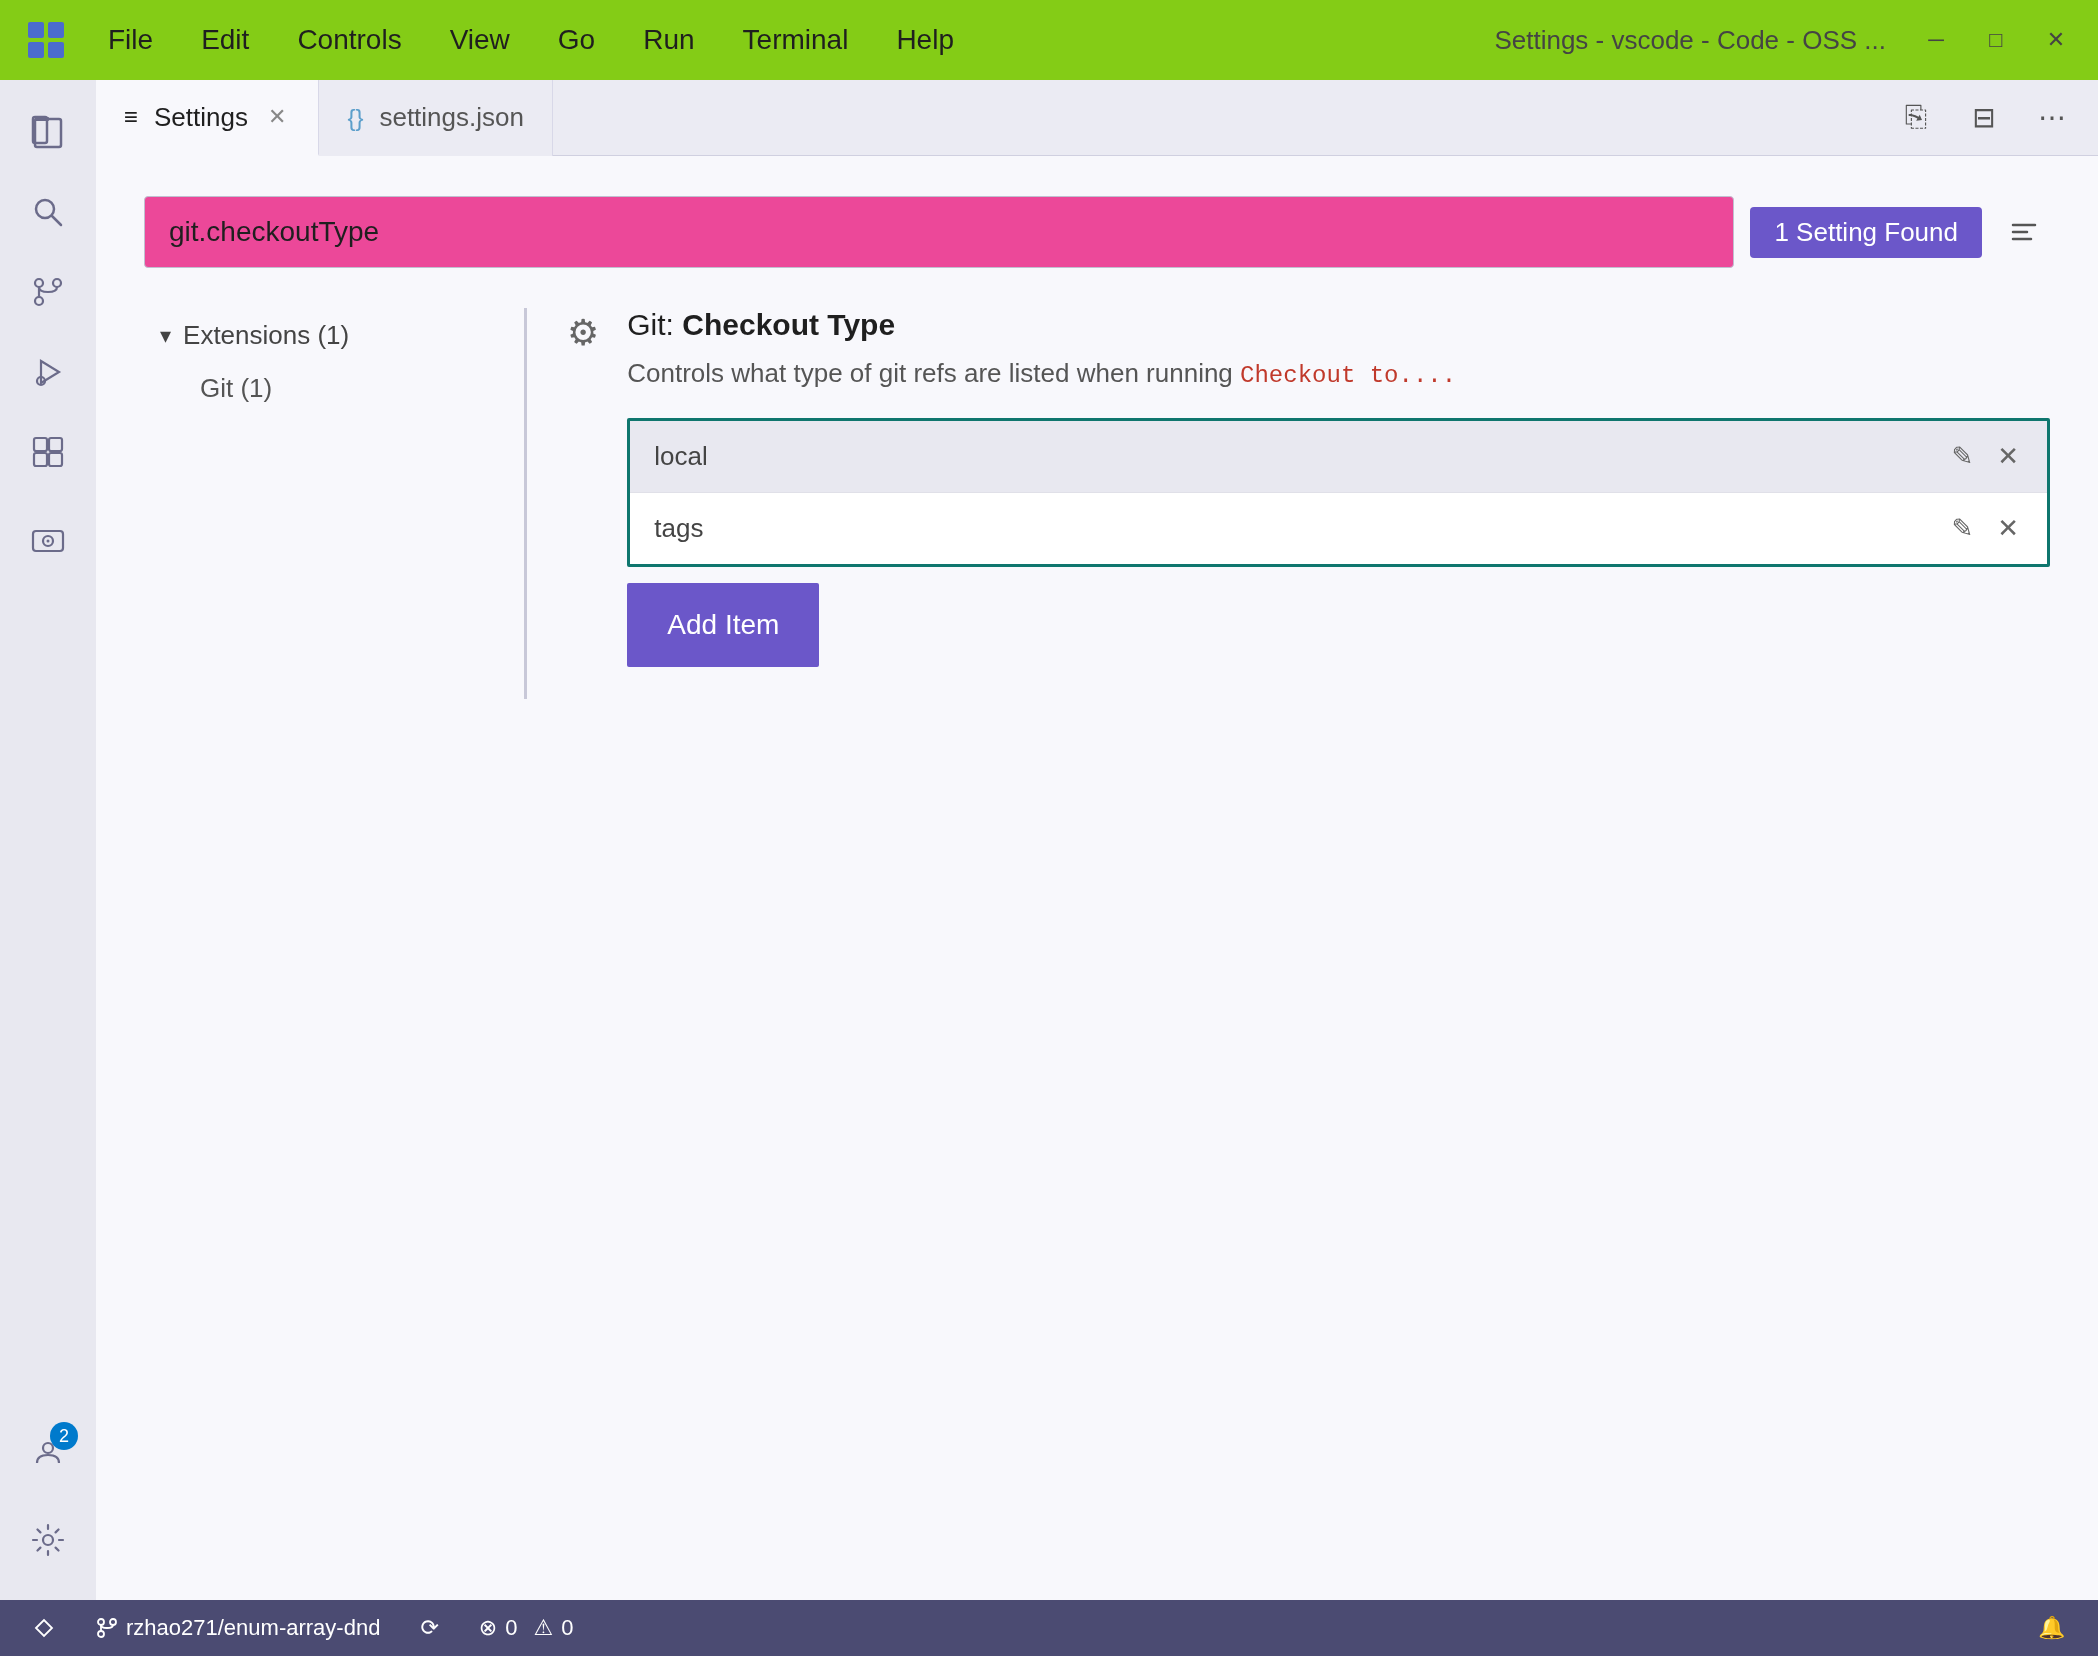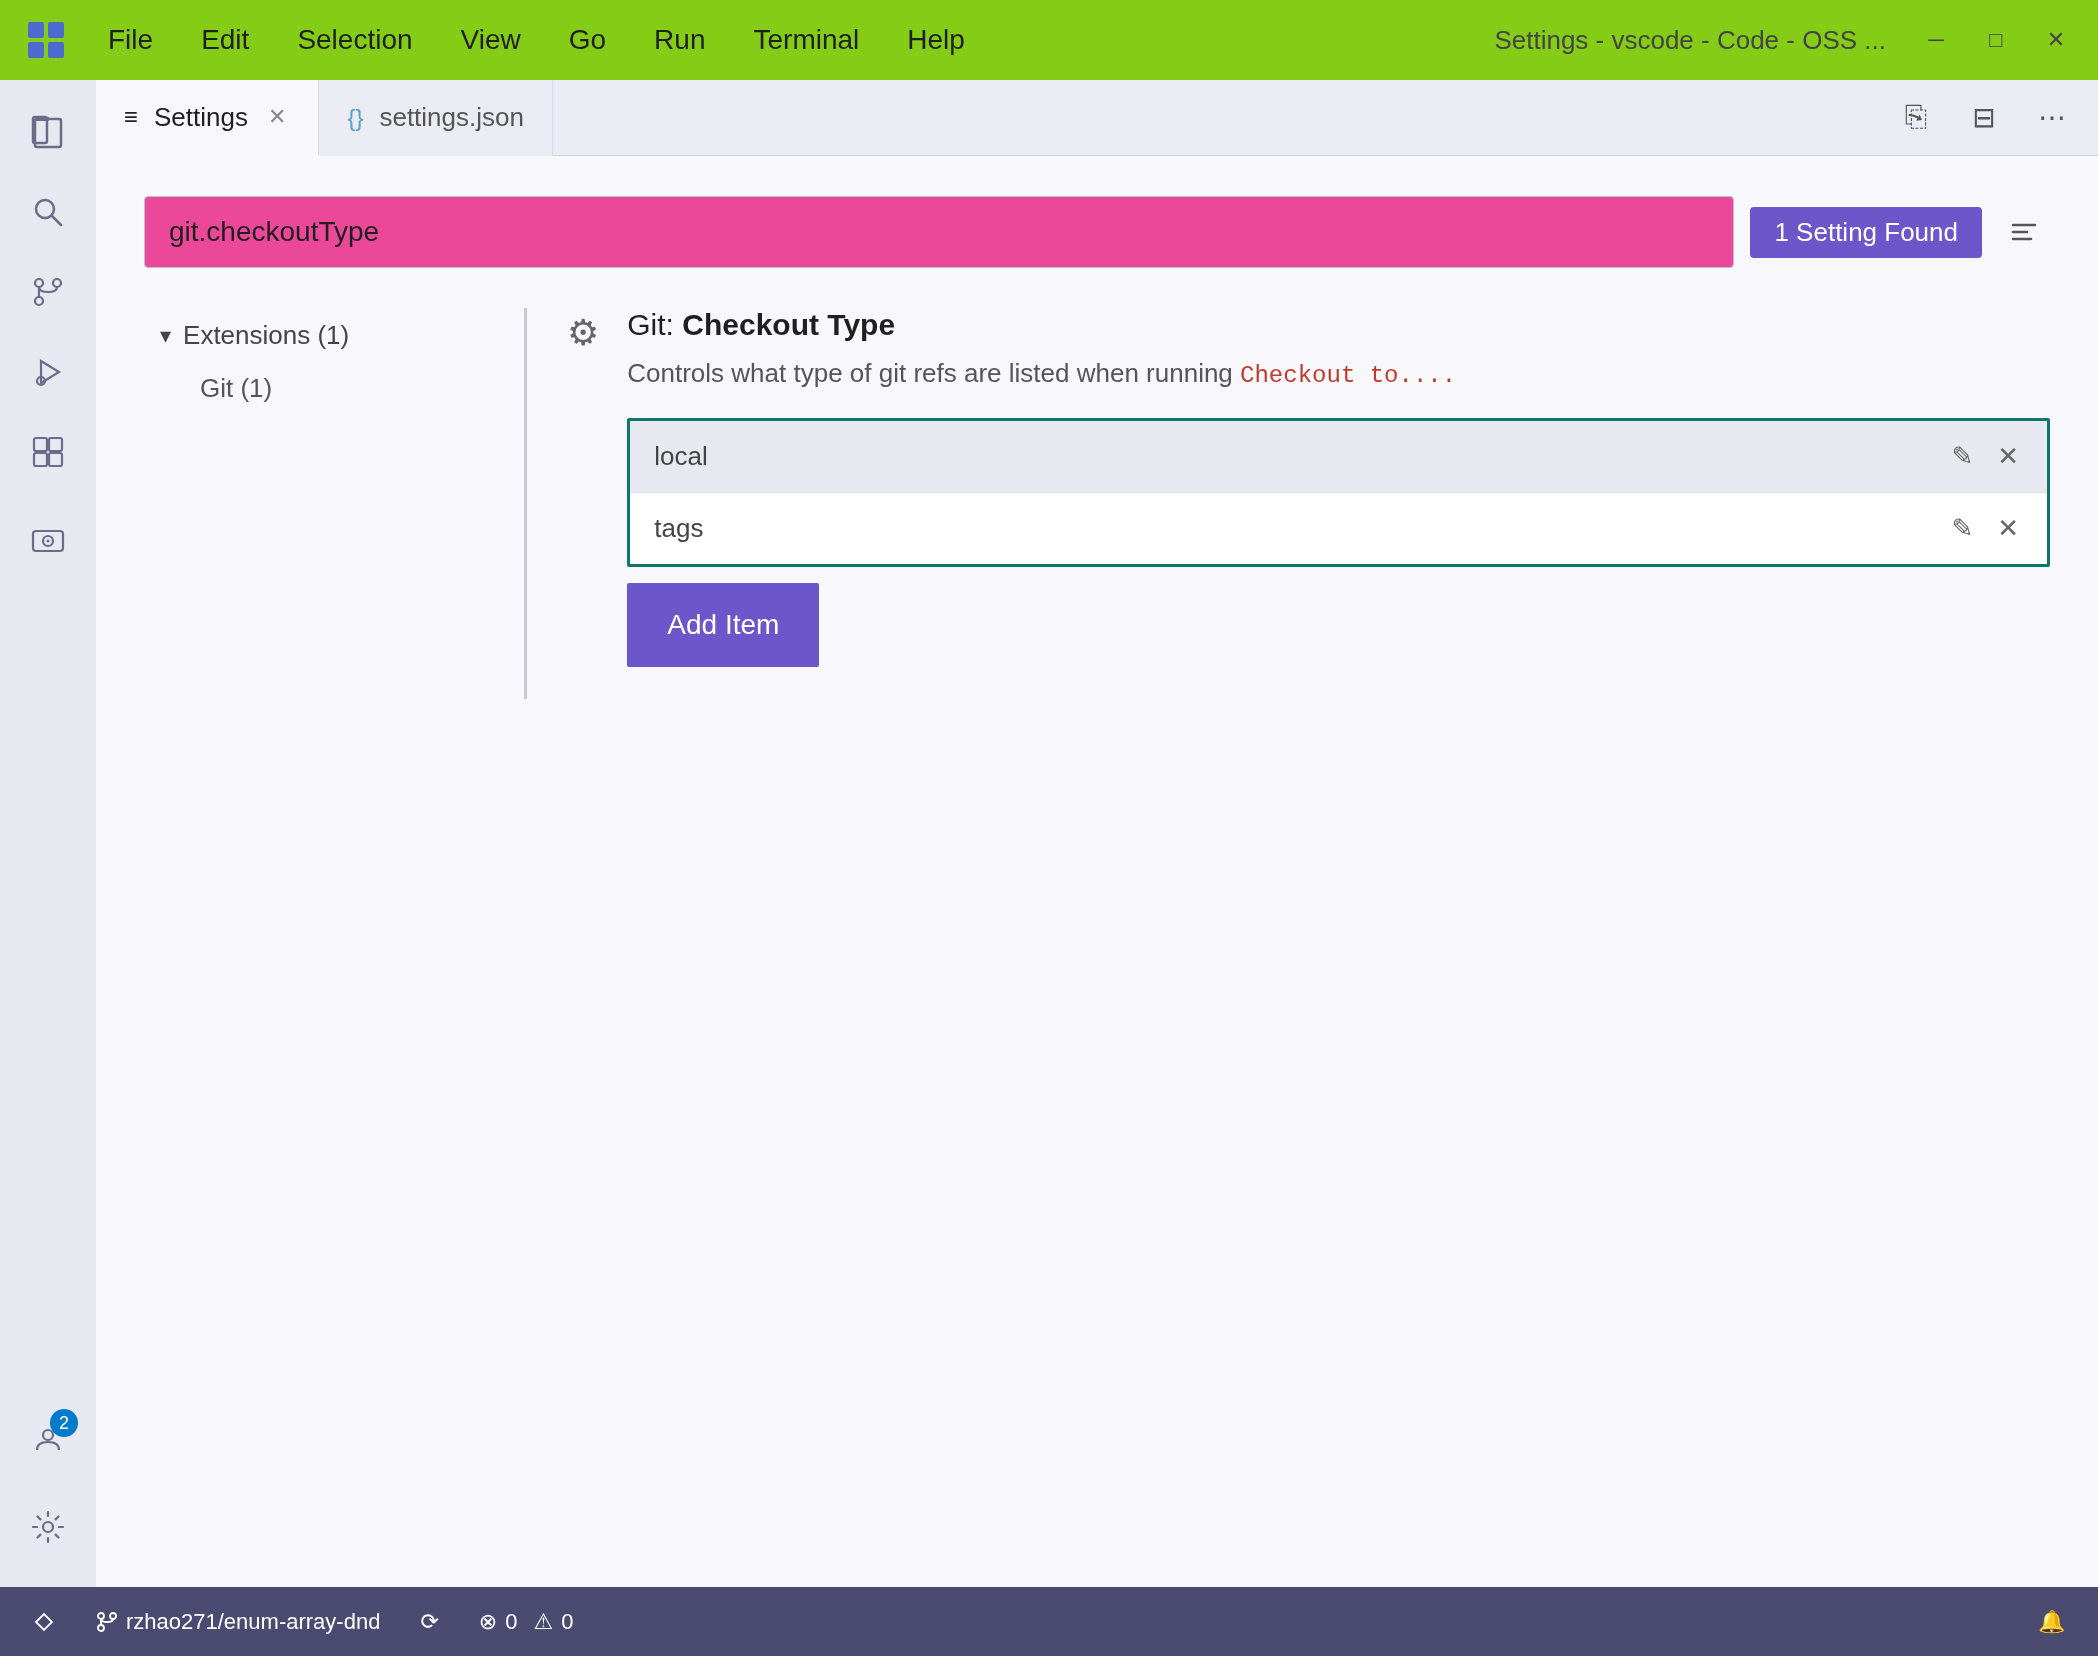--- a/index.html
+++ b/index.html
@@ -341,21 +341,21 @@
       color: white;
       border: none;
       padding: 26px 40px;
       font-size: 28px;
       cursor: pointer;
       border-radius: 2px;
     }
 
     
     .status-bar {
-      height: 69px;
+      height: 56px;
       background: #4b4b72;
       display: flex;
       align-items: center;
       padding: 12px 24px;
       gap: 8px;
       flex-shrink: 0;
       color: white;
       font-size: 22px;
     }
     .status-bar-left {
@@ -386,21 +386,21 @@
     <svg width="40" height="40" viewBox="0 0 40 40">
       <rect x="2" y="2" width="16" height="16" fill="#4b6bce" rx="2"></rect>
       <rect x="22" y="2" width="16" height="16" fill="#4b6bce" rx="2"></rect>
       <rect x="2" y="22" width="16" height="16" fill="#4b6bce" rx="2"></rect>
       <rect x="22" y="22" width="16" height="16" fill="#4b6bce" rx="2"></rect>
     </svg>
   </div>
   <div class="title-bar-menu">
     <span class="title-bar-menu-item">File</span>
     <span class="title-bar-menu-item">Edit</span>
-    <span class="title-bar-menu-item">Selection</span>
+    <span class="title-bar-menu-item">Controls</span>
     <span class="title-bar-menu-item">View</span>
     <span class="title-bar-menu-item">Go</span>
     <span class="title-bar-menu-item">Run</span>
     <span class="title-bar-menu-item">Terminal</span>
     <span class="title-bar-menu-item">Help</span>
   </div>
   <span class="title-bar-center">Settings - vscode - Code - OSS ...</span>
   <div class="title-bar-controls">
     <span class="title-bar-control">─</span>
     <span class="title-bar-control">□</span>

